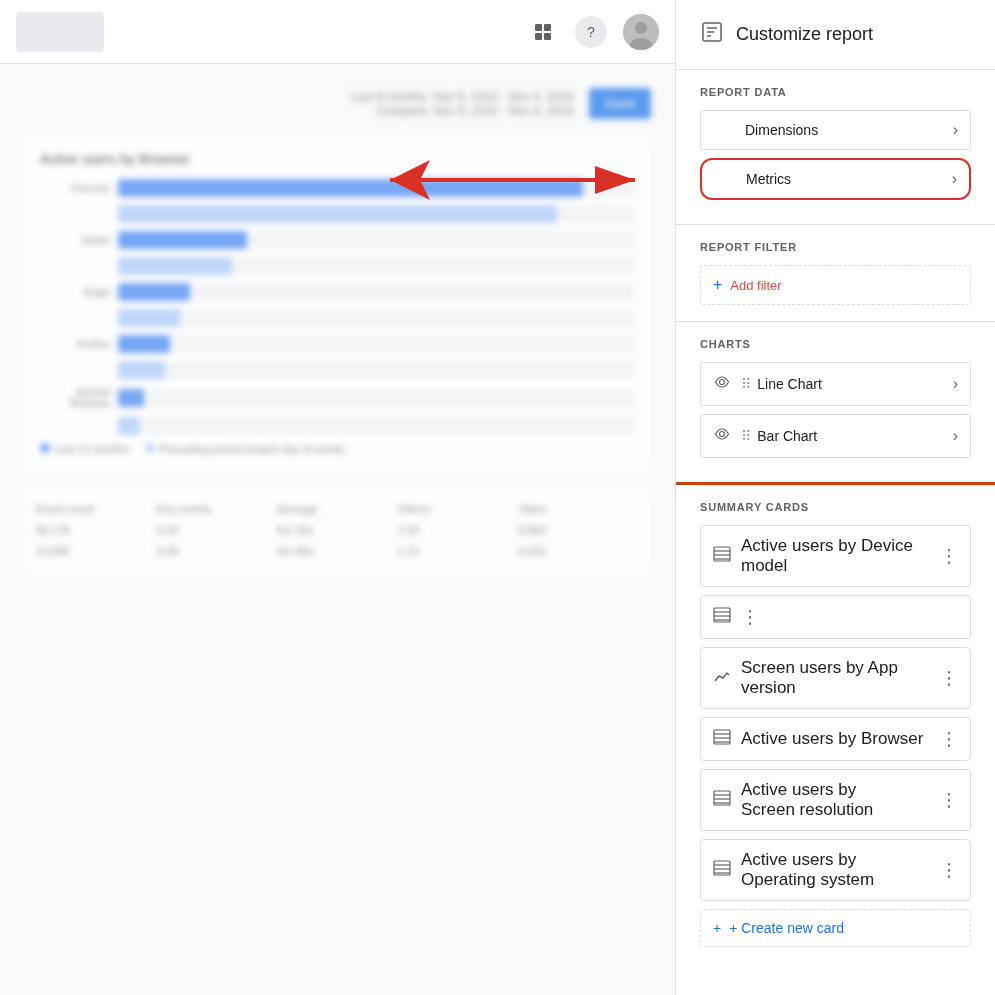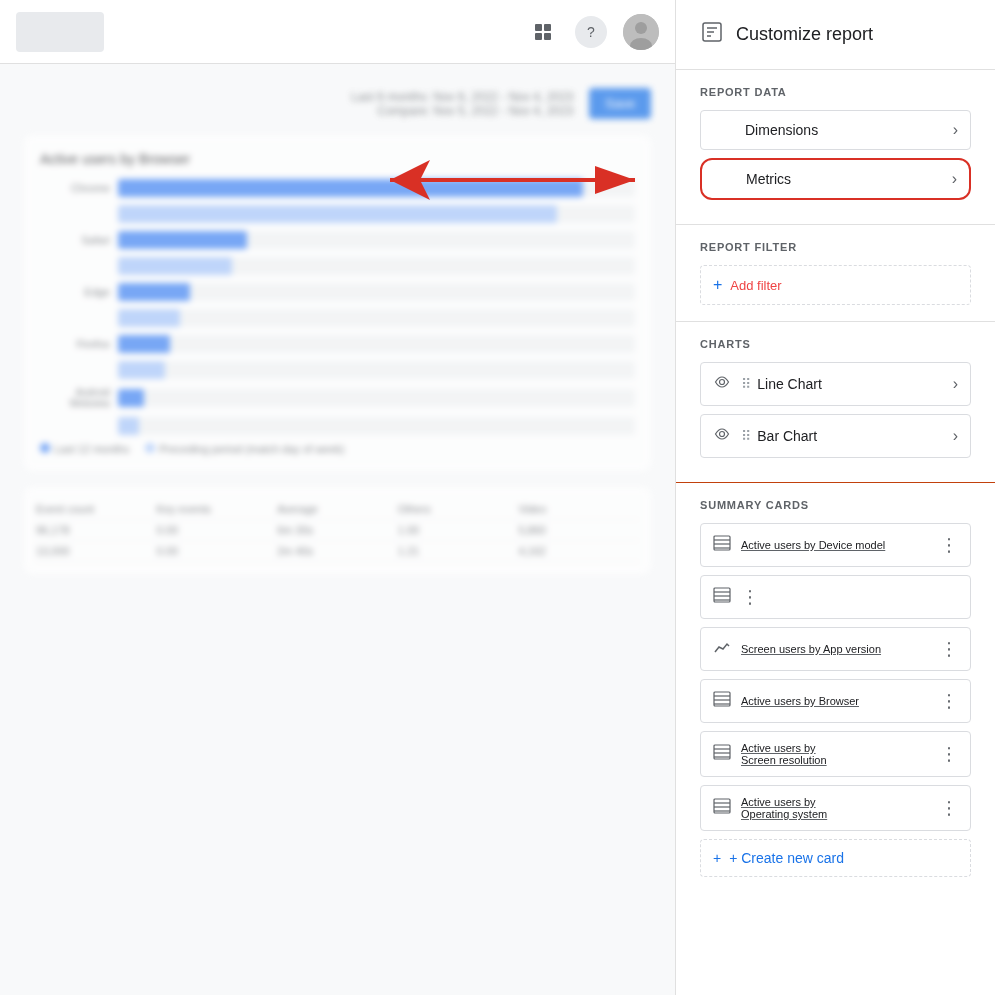--- a/index.html
+++ b/index.html
@@ -266,21 +266,21 @@
       border-radius: 4px;
       cursor: pointer;
       font-size: 14px;
       color: #1a73e8;
       background: #fff;
       width: 100%;
     }
 
     .charts-section {
       padding: 16px 24px;
-      border-bottom: 1px solid #c2410c;
+      border-bottom: 3px solid #c2410c;
     }
 
     .chart-item {
       display: flex;
       align-items: center;
       padding: 10px 12px;
       border: 1px solid #dadce0;
       border-radius: 4px;
       margin-bottom: 8px;
       cursor: pointer;
@@ -340,23 +340,22 @@
     }
 
     .card-icon {
       color: #5f6368;
       font-size: 16px;
       margin-right: 10px;
     }
 
     .card-label {
       flex: 1;
-      font-size: 11px;
+      font-size: 17px;
       color: #202124;
-      text-decoration: underline;
       text-decoration-color: #5f6368;
     }
 
     .three-dots {
       color: #5f6368;
       font-size: 18px;
     }
 
     .add-card-btn {
       display: flex;

